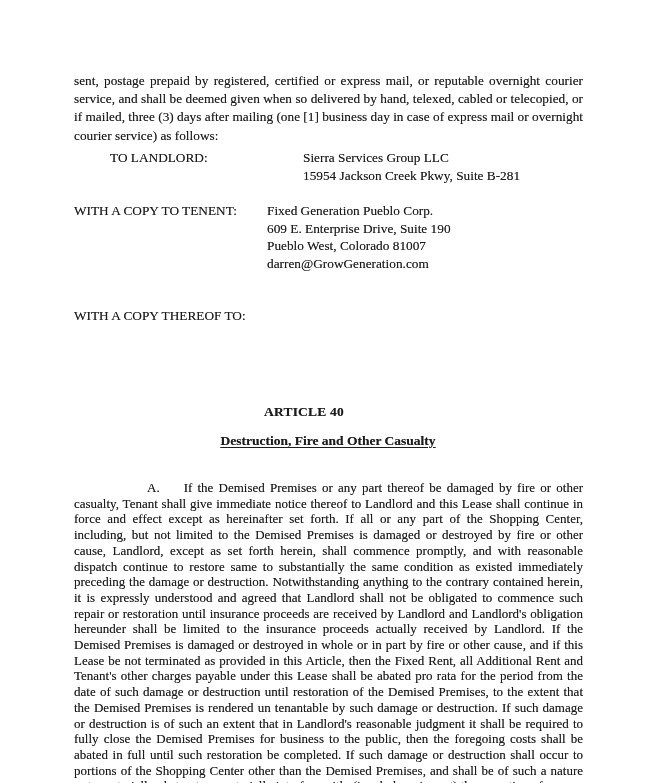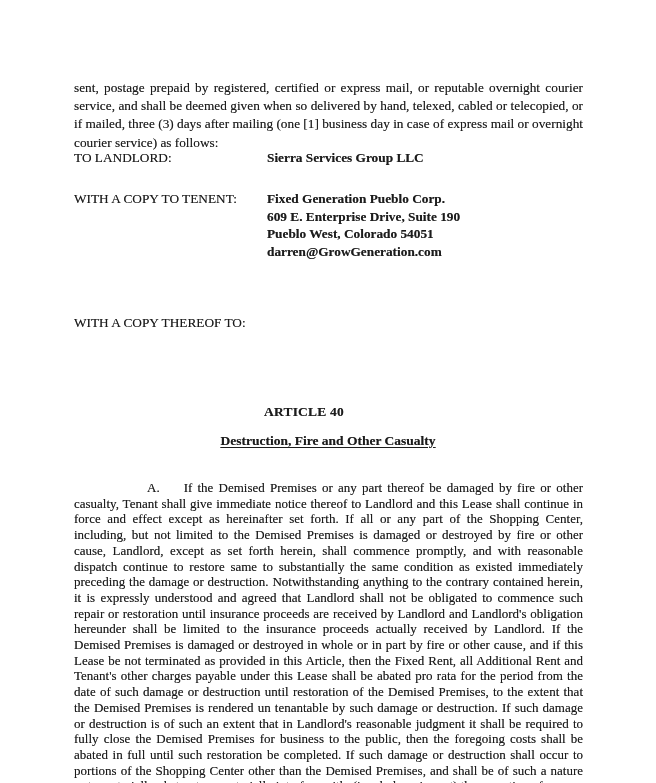--- a/index.html
+++ b/index.html
@@ -11,40 +11,40 @@
     margin: 0 auto;
     background: #ffffff;
     font-family: "Liberation Serif", "DejaVu Serif", serif;
     color: #1c1c1c;
     overflow: hidden;
     text-shadow: 0 0 0.4px rgba(30,30,30,0.55);
   }
   .intro {
     position: absolute;
     left: 74px;
-    top: 79px;
+    top: 72px;
     width: 509px;
     font-size: 13.3px;
     line-height: 18.2px;
     text-align: justify;
   }
   .notice {
     position: absolute;
     left: 74px;
     width: 520px;
     display: grid;
     grid-template-columns: 193px 1fr;
     font-size: 13.3px;
     line-height: 17.5px;
   }
-  .notice-1 { top: 149px; }
-  .notice-2 { top: 190px; }
-  .notice-3 { top: 314px; }
+  .notice-1 { top: 149px; margin-left: 36px; }
+  .notice-2 { top: 202px; }
+  .notice-3 { top: 307px; }
   .notice .label { white-space: nowrap; }
-  .notice .lines div { white-space: nowrap; font-weight: bold; }
+  .notice .lines div { white-space: nowrap; }
   .article-number {
     position: absolute;
     left: 0;
     top: 404px;
     width: 608px;
     text-align: center;
     font-size: 13.5px;
     font-weight: bold;
     letter-spacing: 0.2px;
   }
@@ -80,29 +80,30 @@
 <body>
 
 <div class="page">
 
   <p class="intro">sent, postage prepaid by registered, certified or express mail, or reputable overnight courier service, and shall be deemed given when so delivered by hand, telexed, cabled or telecopied, or if mailed, three (3) days after mailing (one [1] business day in case of express mail or overnight courier service) as follows:</p>
 
   <div class="notice notice-1">
     <div class="label">TO LANDLORD:</div>
     <div class="lines">
       <div>Sierra Services Group LLC</div>
+      <div>15954 Jackson Creek Pkwy, Suite B-281</div>
     </div>
   </div>
 
   <div class="notice notice-2">
     <div class="label">WITH A COPY TO TENENT:</div>
     <div class="lines">
       <div>Fixed Generation Pueblo Corp.</div>
       <div>609 E. Enterprise Drive, Suite 190</div>
-      <div>Pueblo West, Colorado 54051</div>
+      <div>Pueblo West, Colorado 81007</div>
       <div>darren@GrowGeneration.com</div>
     </div>
   </div>
 
   <div class="notice notice-3">
     <div class="label">WITH A COPY THEREOF TO:</div>
   </div>
 
   <div class="article-number">ARTICLE 40</div>
 

